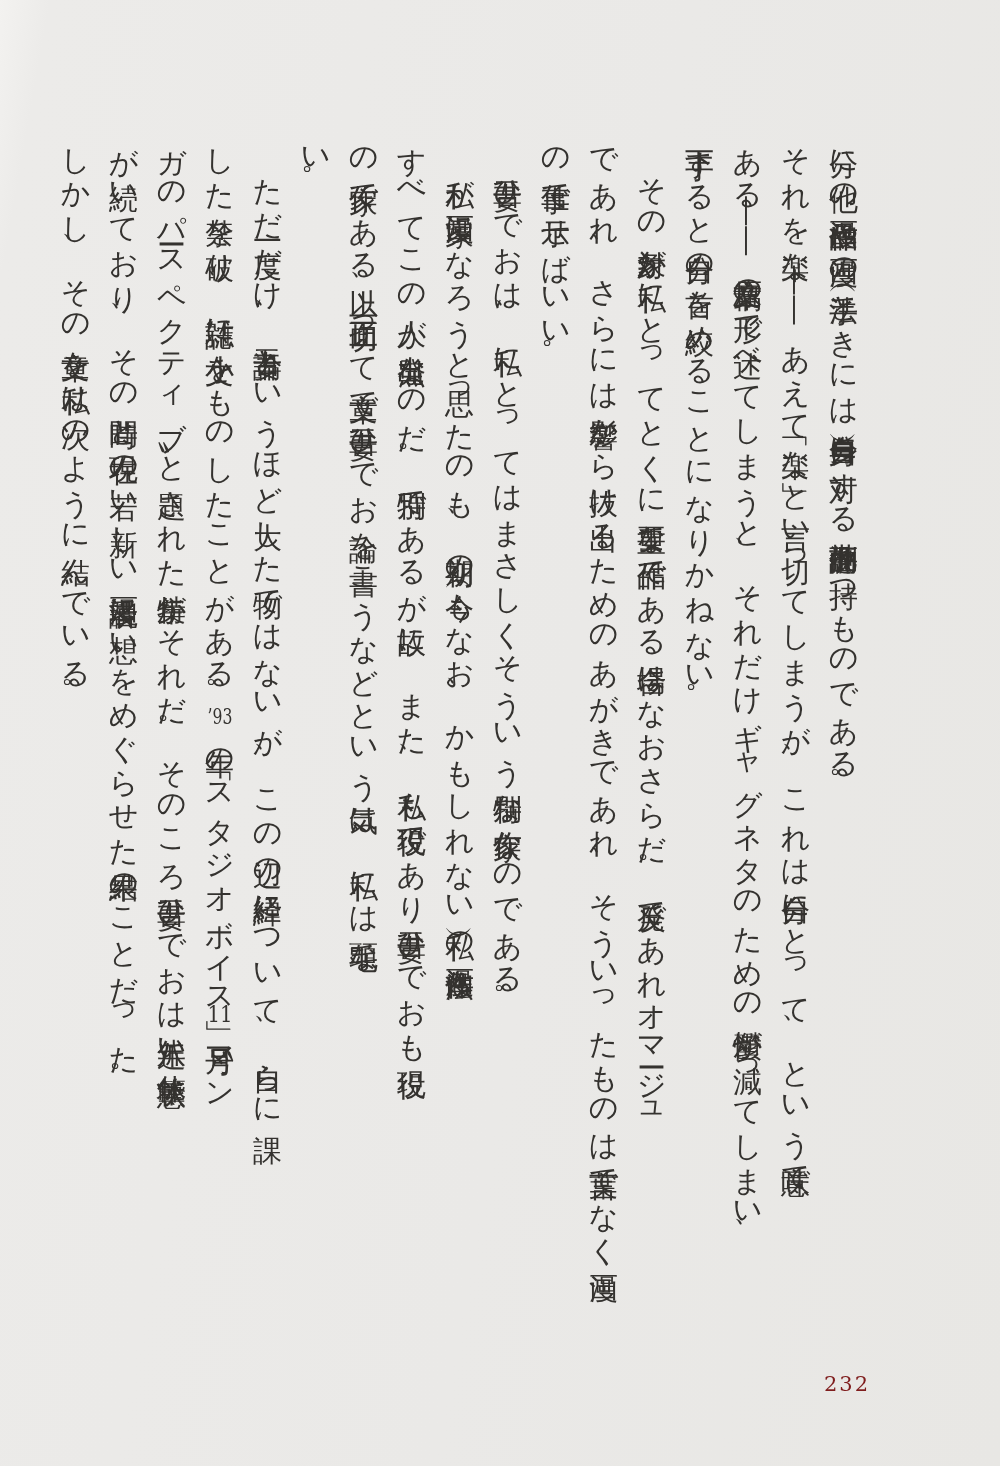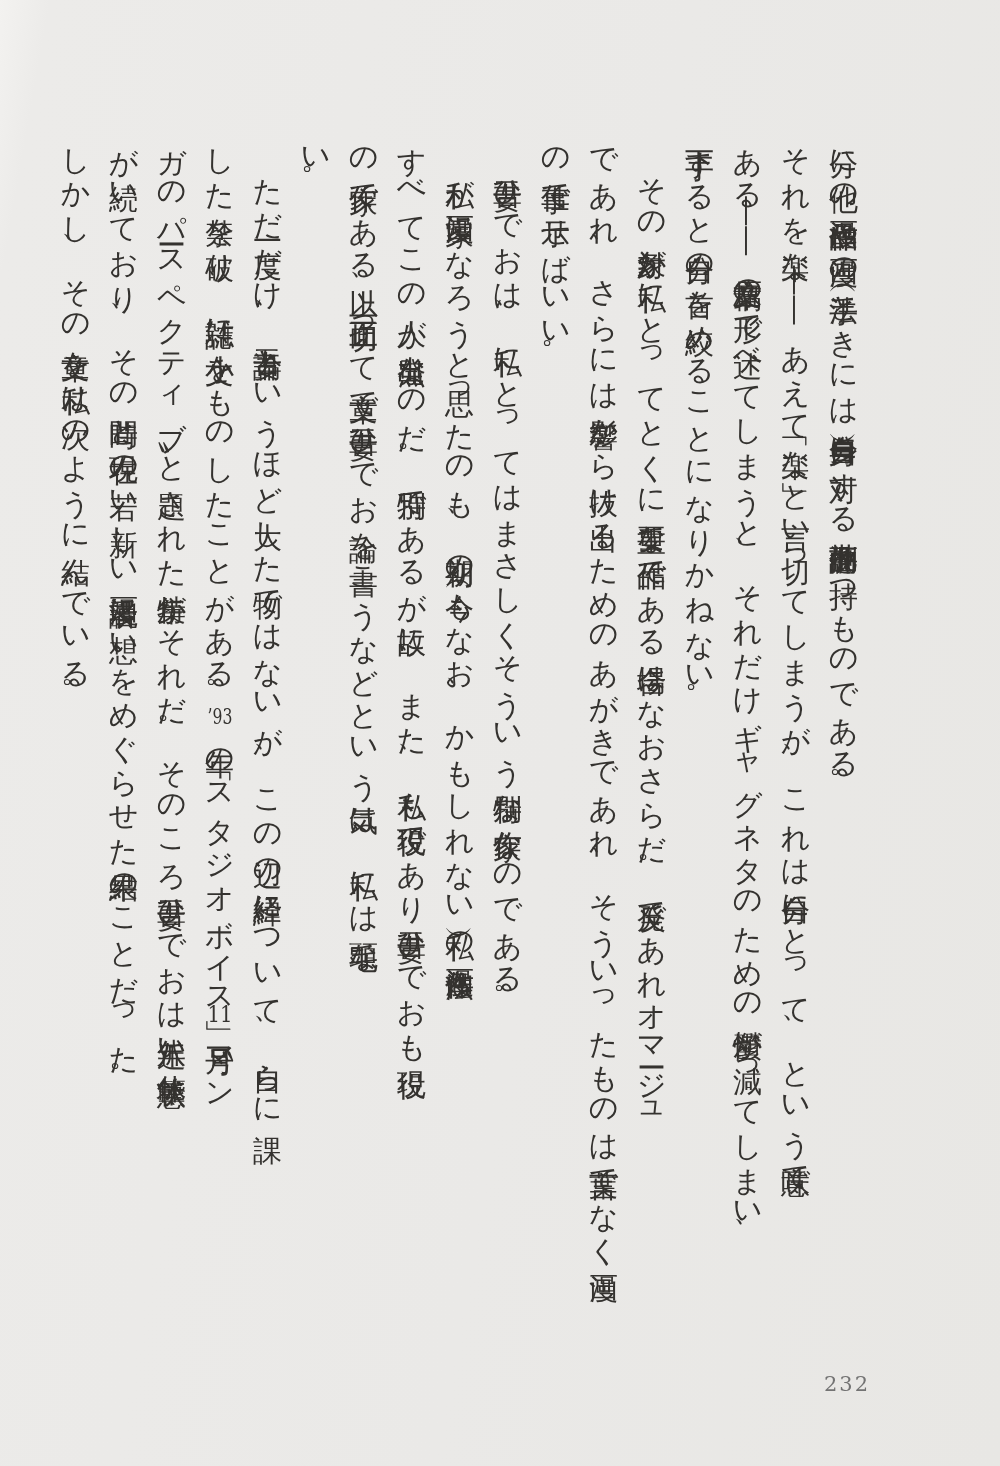--- a/index.html
+++ b/index.html
@@ -42,21 +42,21 @@
     font-size: 0.78em;
     letter-spacing: 0;
   }
   .page-number {
     position: absolute;
     left: 824px;
     top: 1372px;
     font-family: "DejaVu Serif", serif;
     font-size: 21px;
     letter-spacing: 2px;
-    color: #737373;
+    color: #7f1d1d;
   }
 </style>
 </head>
 <body>
 
 <div class="page">
 
   <div class="text-block">
     <p class="line">分に他の漫画作品や漫画の手法（ときには自分自身）に対する批評的側面を持つものである。</p>
     <p class="line">それを楽な――あえて「楽な」と言い切ってしまうが、これは自分にとって、という意味で</p>

